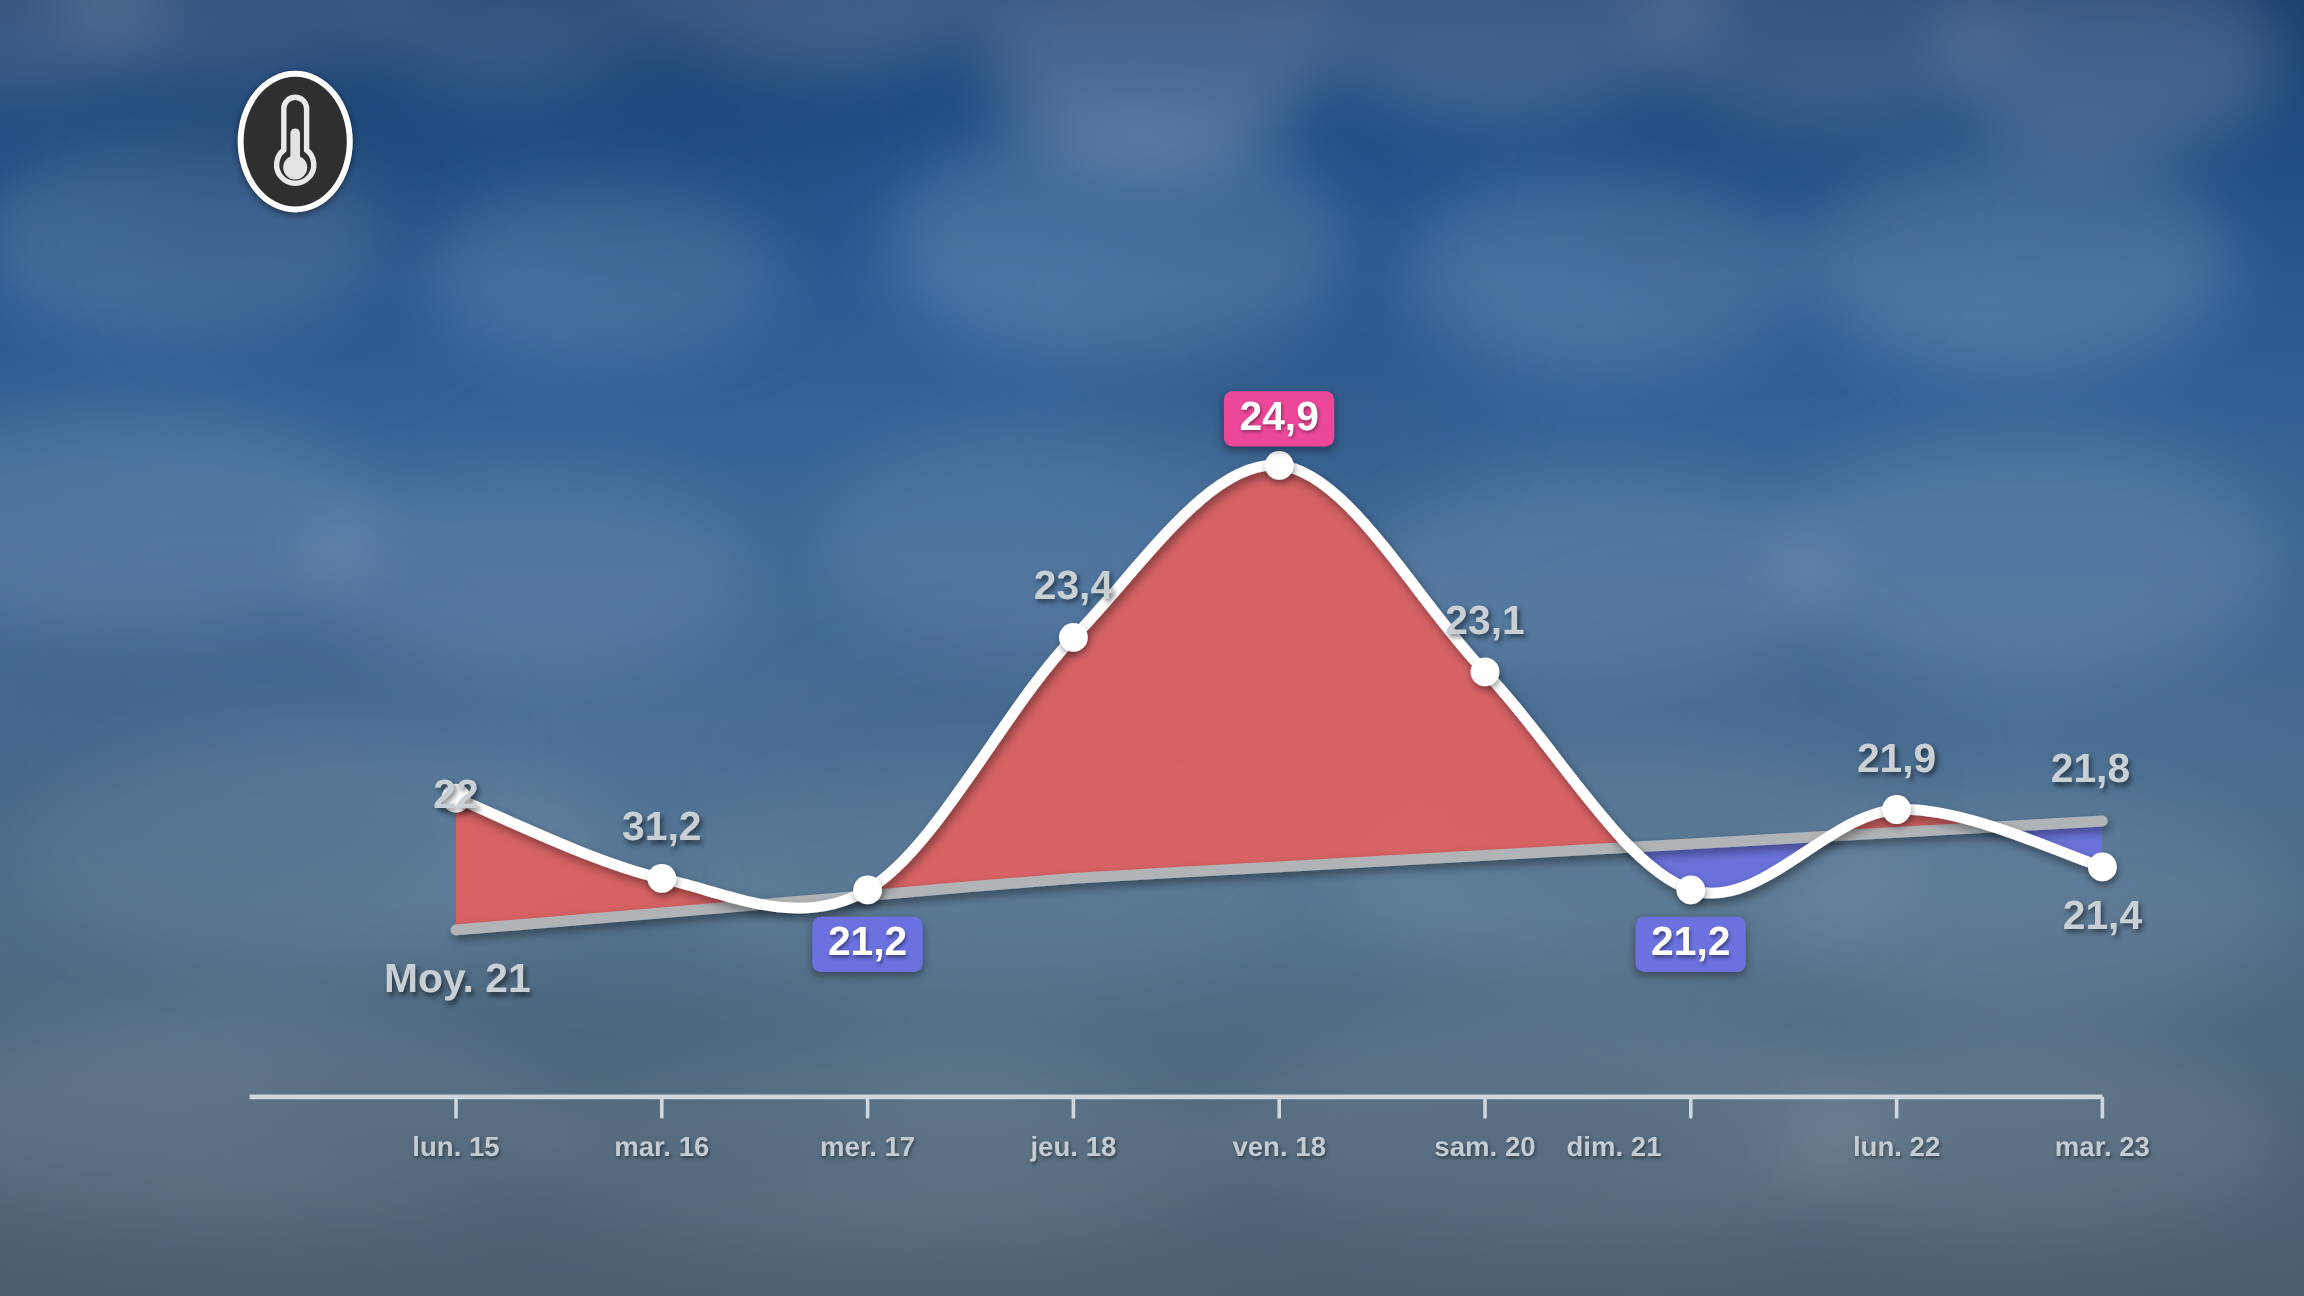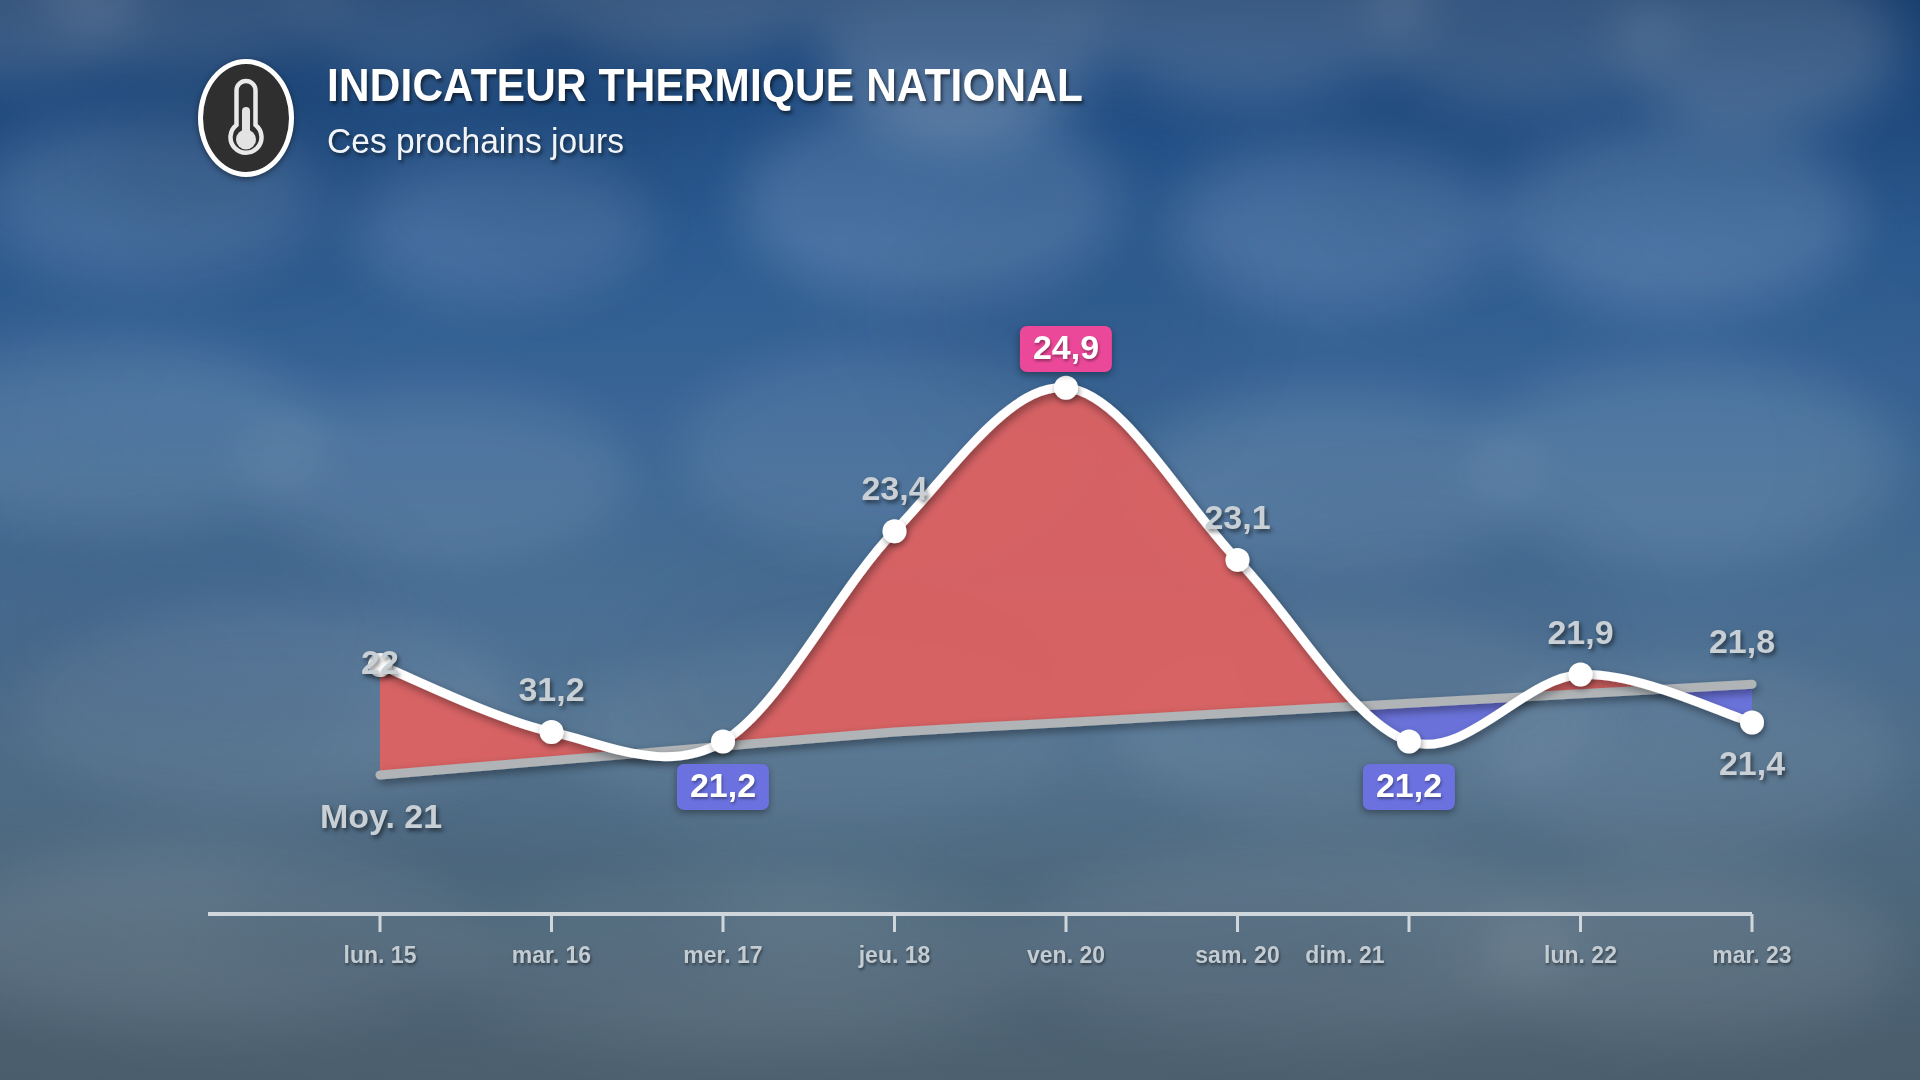--- a/index.html
+++ b/index.html
@@ -163,24 +163,20 @@
                v34.5
                a15.5 15.5 0 1 1 -19 0
                v-34.5
                A9.5 9.5 0 0 1 22 6 Z" fill="none" stroke="#e9e9e9" stroke-width="4.5"></path>
 
       <circle cx="22" cy="64.5" r="10" fill="#e3e3e3"></circle>
 
       <rect x="18" y="32" width="8" height="34" rx="4" fill="#e3e3e3"></rect>
     </svg>
   </div>
-  <div id="titleblock">
-    <div id="title">INDICATEUR THERMIQUE NATIONAL</div>
-    <div id="subtitle">Ces prochains jours</div>
-  </div>
 </div>
 
 <div id="chart">
   <svg id="chart-svg" width="1920" height="1080">
     <defs>
       <clipPath id="clip-above">
           <path id="clip-above-path" d="M 380.00 774.98 C 397.15 773.55, 517.20 763.51, 551.50 760.64 C 585.80 757.77, 688.70 749.17, 723.00 746.30 C 757.30 743.43, 860.20 734.35, 894.50 731.96 C 928.80 729.57, 1031.70 724.31, 1066.00 722.40 C 1100.30 720.49, 1203.20 714.75, 1237.50 712.84 C 1271.80 710.93, 1374.70 705.19, 1409.00 703.28 C 1443.30 701.37, 1546.20 695.63, 1580.50 693.72 C 1614.80 691.81, 1734.85 685.12, 1752.00 684.16 L 1752 -60 L 380 -60 Z"></path>
         </clipPath>
       <clipPath id="clip-below">
           <path id="clip-below-path" d="M 380.00 774.98 C 397.15 773.55, 517.20 763.51, 551.50 760.64 C 585.80 757.77, 688.70 749.17, 723.00 746.30 C 757.30 743.43, 860.20 734.35, 894.50 731.96 C 928.80 729.57, 1031.70 724.31, 1066.00 722.40 C 1100.30 720.49, 1203.20 714.75, 1237.50 712.84 C 1271.80 710.93, 1374.70 705.19, 1409.00 703.28 C 1443.30 701.37, 1546.20 695.63, 1580.50 693.72 C 1614.80 691.81, 1734.85 685.12, 1752.00 684.16 L 1752 1218 L 380 1218 Z"></path>
@@ -229,21 +225,21 @@
         <line x1="1580.5" y1="914" x2="1580.5" y2="932" class="tick-line"></line>
         <line x1="1752" y1="914" x2="1752" y2="932" class="tick-line"></line>
       </g>
   </svg>
 
   <div id="daylabels">
       <div class="daylabel" style="left: 380px; top: 942px;">lun. 15</div>
       <div class="daylabel" style="left: 551.5px; top: 942px;">mar. 16</div>
       <div class="daylabel" style="left: 723px; top: 942px;">mer. 17</div>
       <div class="daylabel" style="left: 894.5px; top: 942px; text-align: right;">jeu. 18</div>
-      <div class="daylabel" style="left: 1066px; top: 942px;">ven. 20</div>
+      <div class="daylabel" style="left: 1066px; top: 942px;">ven. 18</div>
       <div class="daylabel" style="left: 1237.5px; top: 942px;">sam. 20</div>
       <div class="daylabel" style="left: 1345px; top: 942px;">dim. 21</div>
       <div class="daylabel" style="left: 1580.5px; top: 942px;">lun. 22</div>
       <div class="daylabel" style="left: 1752px; top: 942px;">mar. 23</div>
     </div>
 
   <div id="valuelabels">
       <div class="vallabel" style="left: 380px; top: 603.04px; margin-top: 40px;">22</div>
       <div class="vallabel" style="left: 551.5px; top: 669.96px;">31,2</div>
       <div class="badge cold" style="left: 723px; top: 763.52px;">21,2</div>

